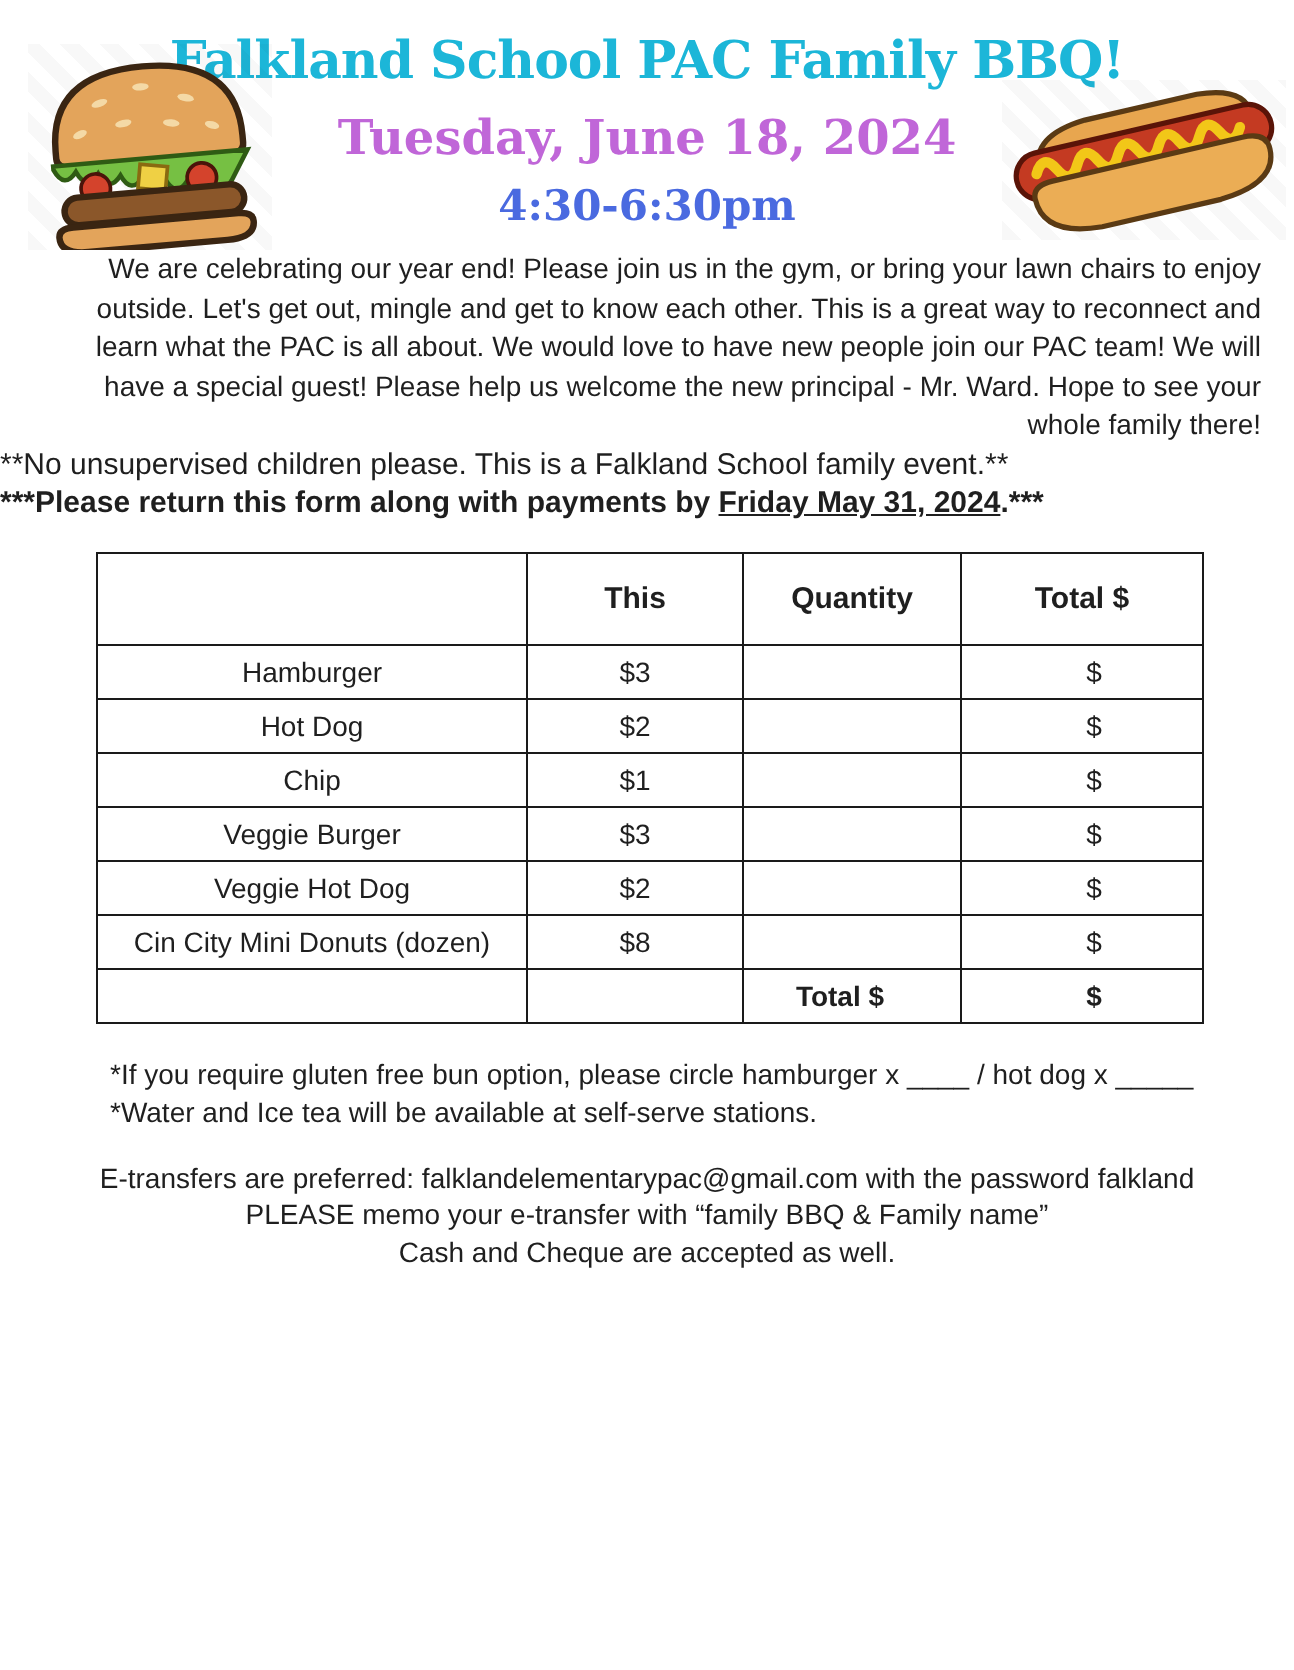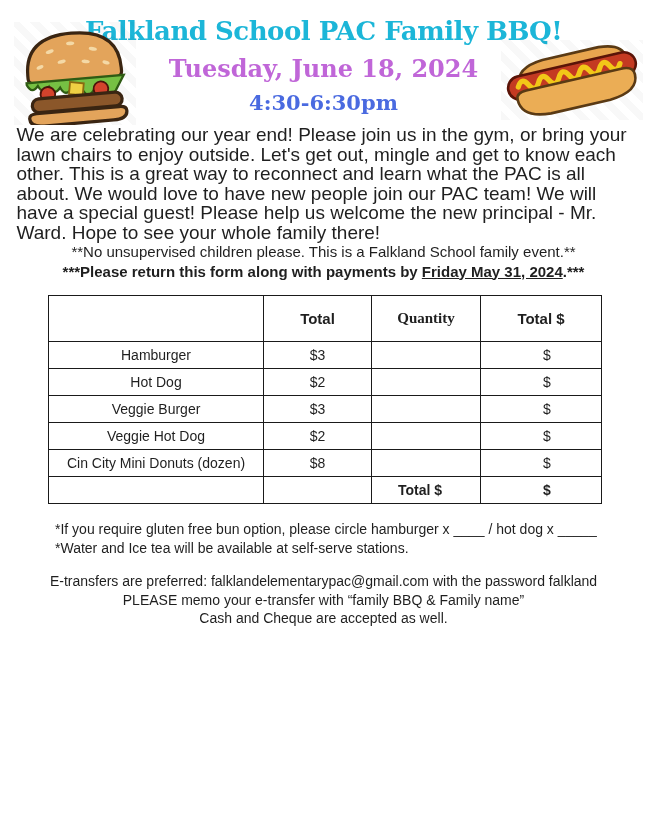--- a/index.html
+++ b/index.html
@@ -35,23 +35,23 @@
     background:
       repeating-linear-gradient(45deg, rgba(0,0,0,0.028) 0 7px, transparent 7px 14px);
   }
   .clipart-burger { left:14px; top:22px; width:122px; height:103px; }
   .clipart-hotdog { right:4px; top:40px; width:142px; height:80px; }
   .clipart svg { width:100%; height:100%; display:block; }
 
   
   .intro {
     width:614px; margin:10px auto 0 auto;
-    font-size:19px; line-height:19.5px; text-align:left;
-  }
-  .notice { font-size:15px; line-height:19.5px; text-align:center; }
+    font-size:14px; line-height:19.5px; text-align:right;
+  }
+  .notice { font-size:15px; line-height:19.5px; text-align:left; }
   .notice-bold { font-weight:bold; }
   .u { text-decoration:underline; }
 
   
   .family-line {
     margin:22px 0 0 53px; font-size:15px; line-height:19px;
   }
 
   
   table.order {
@@ -62,21 +62,21 @@
   table.order th, table.order td {
     border:1.6px solid #1a1a1a;
     text-align:center;
     vertical-align:middle;
     font-size:14px;
   }
   table.order th { height:46px; font-size:15px; font-weight:bold; }
   table.order td { height:27px; }
   .col-item { width:215px; }
   .col-cost { width:108px; }
-  .col-qty  { width:109px;font-family:Liberation Serif, serif; }
+  .col-qty  { width:109px; }
   .col-total{ width:121px; }
   td.total-cell { text-align:left; padding-left:12px; }
   td.total-label-cell { text-align:right; padding-right:12px; font-weight:bold; font-size:15px; }
   td.grand-total { text-align:left; padding-left:12px; font-weight:bold; font-size:15px; }
 
   
   .footnotes { margin:16px 15px 0 55px; font-size:14px; line-height:19px; }
 
   
   .payment { margin-top:14px; text-align:center; font-size:14px; line-height:18.5px; }
@@ -128,35 +128,41 @@
   <div class="intro">We are celebrating our year end! Please join us in the gym, or bring your lawn chairs to enjoy outside. Let's get out, mingle and get to know each other. This is a great way to reconnect and learn what the PAC is all about. We would love to have new people join our PAC team! We will have a special guest! Please help us welcome the new principal - Mr. Ward. Hope to see your whole family there!</div>
 
   <div class="notice">**No unsupervised children please. This is a Falkland School family event.**</div>
   <div class="notice notice-bold"><span>***Please return this form along with payments by </span><span class="u">Friday May 31, 2024</span><span>.***</span></div>
 
 
   <table class="order">
     <thead>
       <tr>
         <th class="col-item"></th>
-        <th class="col-cost">Total</th>
+        <th class="col-cost">This</th>
         <th class="col-qty">Quantity</th>
         <th class="col-total">Total $</th>
       </tr>
     </thead>
     <tbody>
       <tr>
         <td>Hamburger</td>
         <td>$3</td>
         <td></td>
         <td class="total-cell">$</td>
       </tr>
       <tr>
         <td>Hot Dog</td>
         <td>$2</td>
+        <td></td>
+        <td class="total-cell">$</td>
+      </tr>
+      <tr>
+        <td>Chip</td>
+        <td>$1</td>
         <td></td>
         <td class="total-cell">$</td>
       </tr>
       <tr>
         <td>Veggie Burger</td>
         <td>$3</td>
         <td></td>
         <td class="total-cell">$</td>
       </tr>
       <tr>

